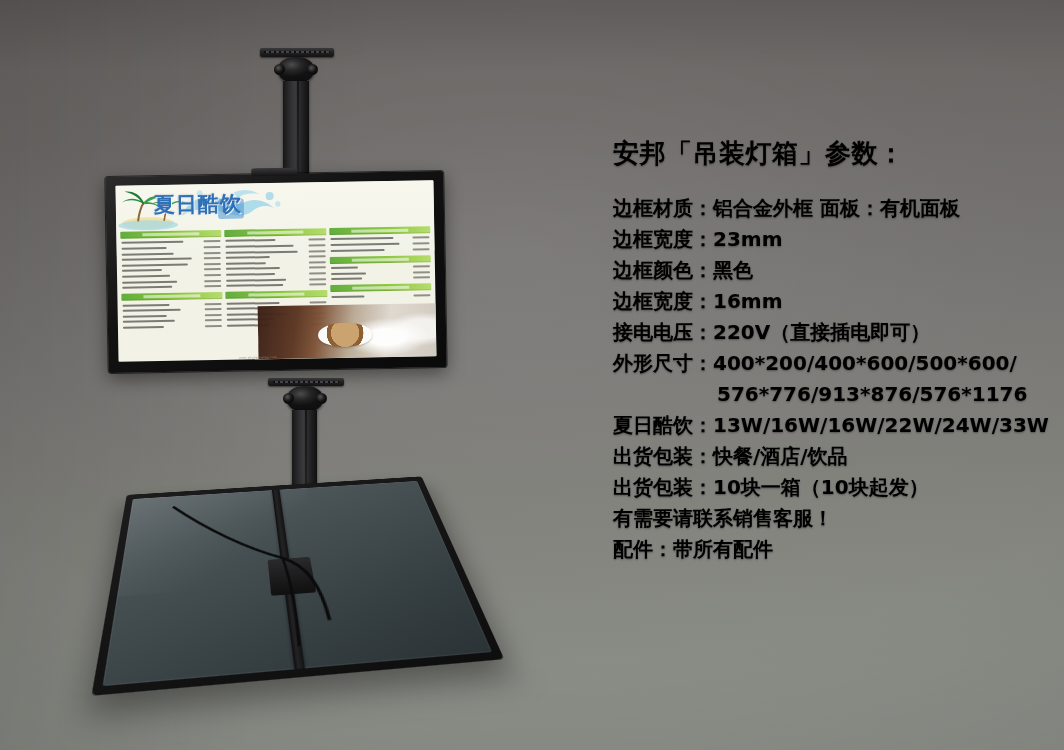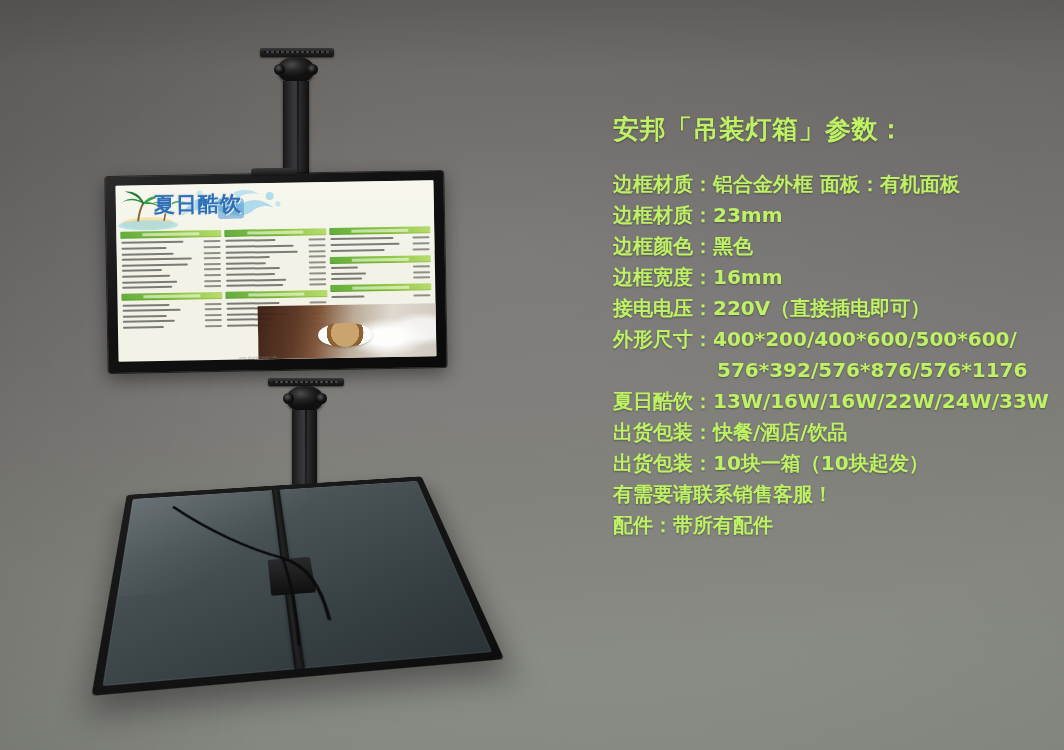--- a/index.html
+++ b/index.html
@@ -170,22 +170,22 @@
   }
   .bp-bracket{
     position:absolute;left:44%;top:46%;width:13%;height:20%;
     background:linear-gradient(180deg,#2a2a2c,#101011);
     border-radius:2px;
   }
   .cable{position:absolute;left:0;top:0;width:100%;height:100%;pointer-events:none;}
 
   
   #specs{
-    position:absolute;left:613px;top:112px;width:430px;
-    color:#bef264;
+    position:absolute;left:613px;top:136px;width:430px;
+    color:#000000;
     text-shadow:0 1px 2px rgba(0,0,0,.35);
   }
   #specs .title{
     font-size:26px;font-weight:bold;letter-spacing:.5px;margin-bottom:22px;
     font-family:"DejaVu Sans","Liberation Sans",sans-serif;
     white-space:nowrap;
   }
   #specs .line{
     font-size:20px;font-weight:bold;line-height:31px;
     font-family:"DejaVu Sans","Liberation Sans",sans-serif;
@@ -460,26 +460,26 @@
           <path d="M146 96 C150 120 152 150 150 190" stroke="#0b0b0c" stroke-width="2.4" fill="none"></path>
         </svg>
       </div>
     </div>
   </div>
 
   <div id="specs">
     <div class="title">安邦「吊装灯箱」参数：</div>
     <div id="spec-lines">
         <div class="line">边框材质：铝合金外框    面板：有机面板</div>
-        <div class="line">边框材质：23mm</div>
+        <div class="line">边框宽度：23mm</div>
         <div class="line">边框颜色：黑色</div>
         <div class="line">边框宽度：16mm</div>
         <div class="line">接电电压：220V（直接插电即可）</div>
         <div class="line">外形尺寸：400*200/400*600/500*600/</div>
-        <div class="line cont">576*392/576*876/576*1176</div>
+        <div class="line cont">576*776/913*876/576*1176</div>
         <div class="line">夏日酷饮：13W/16W/16W/22W/24W/33W</div>
         <div class="line">出货包装：快餐/酒店/饮品</div>
         <div class="line">出货包装：10块一箱（10块起发）</div>
         <div class="line">有需要请联系销售客服！</div>
         <div class="line">配件：带所有配件</div>
       </div>
   </div>
 
 </div>
 

